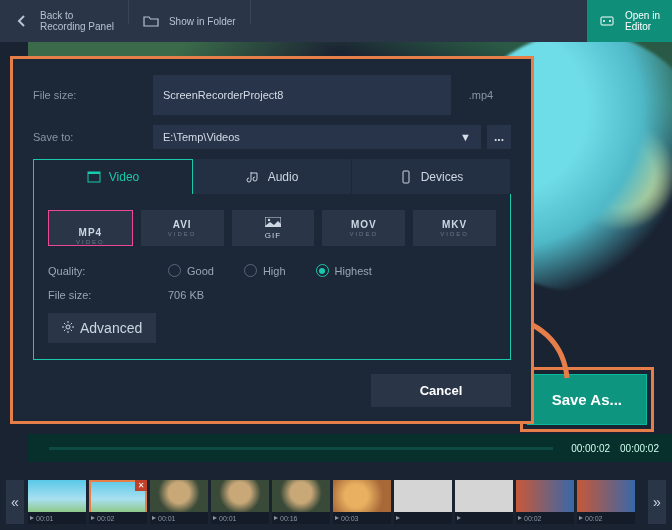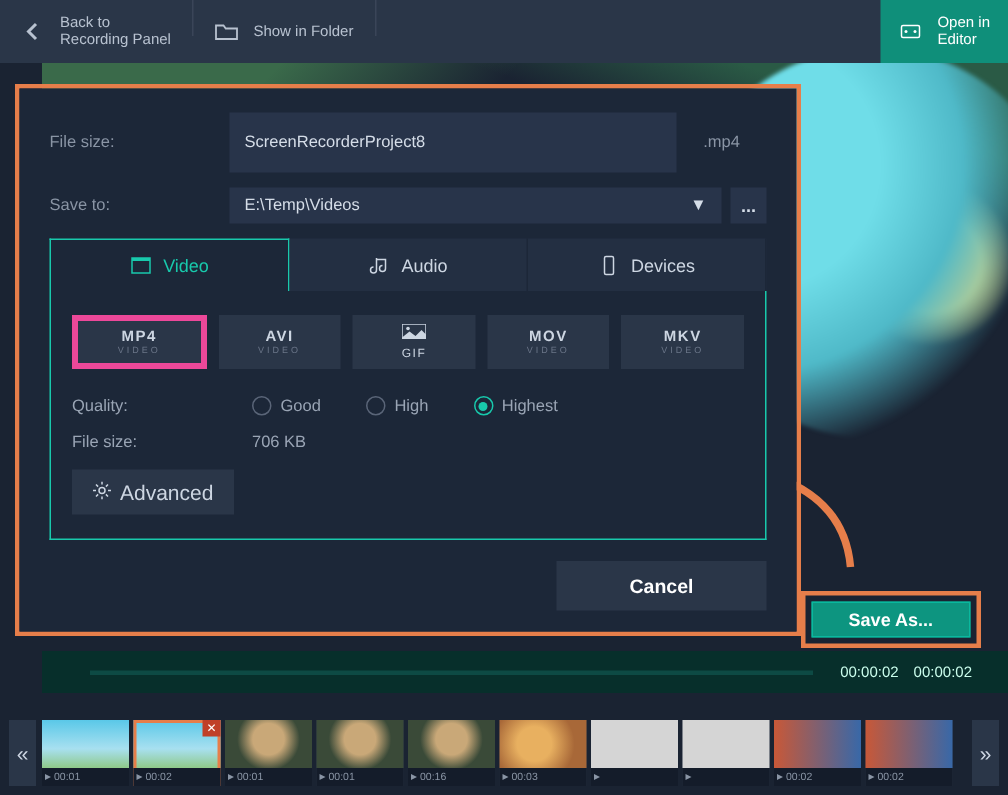--- a/index.html
+++ b/index.html
@@ -12,27 +12,27 @@
   .top-sep { width: 1px; height: 24px; background: #3a4558; }
   .top-spacer { flex: 1; }
   .top-btn.green { background: #0f8f7a; color: #fff; padding: 0 12px; }
   
   
   .backdrop { position: absolute; top: 42px; left: 28px; right: 0; bottom: 68px; overflow: hidden; }
   .bird { position:absolute; right:-40px; top:-10px; width:260px; height:260px; background: radial-gradient(circle at 20% 30%, #6fdde8 0 30%, #4fb9c8 50%, transparent 70%), radial-gradient(circle at 65% 55%, #f0d878 0 15%, transparent 25%); border-radius: 50%; filter: blur(1.5px); }
   .leaves { position:absolute; left:0; top:0; width:100%; height:100%; background: linear-gradient(135deg,#3a6a4a 0 15%, transparent 30%), linear-gradient(200deg,#2a5a45 0 10%, transparent 20%);}
   
   
-  .playerbar { position:absolute; bottom:68px; left:28px; right:0; height:28px; background:#072f2b; display:flex; align-items:center; justify-content:flex-end; padding:0 24px; gap:10px; font-size:10px; color:#7fa; }
+  .playerbar { position:absolute; bottom:68px; left:28px; right:0; height:28px; background:#072f2b; display:flex; align-items:center; justify-content:flex-end; padding:0 13px; gap:10px; font-size:10px; color:#7fa; }
   .playerbar .time { color:#cfe; }
   .playerbar .track { flex:1; height:3px; background:#0d4a44; margin:0 8px; }
 
   
   .save-as-wrap { position:absolute; right:18px; bottom:98px; padding:4px; border:3px solid #e67e4a; }
-  .save-as-btn { background:#0d9580; color:#fff; font-weight:bold; font-size:12px; padding:4px 24px; border:1px solid #0ab89e; cursor:pointer; }
+  .save-as-btn { background:#0d9580; color:#fff; font-weight:bold; font-size:15px; padding:16px 24px; border:1px solid #0ab89e; cursor:pointer; }
   
   
   .pointer-arrow { position:absolute; right:90px; bottom:140px; width:110px; height:90px; pointer-events:none; }
   
   
   .dialog-wrap { position:absolute; top:56px; left:10px; width:524px; border:3px solid #e67e4a; }
   .dialog { background:#1c2738; padding:16px 20px 14px; }
   .row { display:flex; align-items:center; margin-bottom:10px; font-size:11px; }
   .row .lbl { width:120px; color:#8a95a5; }
   .filename-input { flex:1; background:#28344a; border:none; color:#d5dde8; padding:6px 10px; font-size:11px; height:40px; }
@@ -41,21 +41,21 @@
   .browse-btn { width:24px; height:24px; background:#28344a; margin-left:6px; color:#d5dde8; display:flex;align-items:center;justify-content:center; font-weight:bold; cursor:pointer; font-size:12px;}
   
   .tabs { display:flex; margin-top:8px; }
   .tab { flex:1; text-align:center; padding:10px 0; background:#232f42; color:#cdd6e2; font-size:12px; display:flex;align-items:center;justify-content:center; gap:8px; cursor:pointer; border-right:1px solid #1c2738;}
   .tab.active { background:#1c2738; color:#18c9ac; border:1px solid #18c9ac; border-bottom:none; }
   .tab .tico { width:14px; height:14px; }
   
   .panel { border:1px solid #18c9ac; border-top:none; padding:16px 14px; }
   .formats { display:flex; gap:8px; margin-bottom:18px; }
   .fmt { flex:1; height:36px; background:#2a3648; display:flex;flex-direction:column;align-items:center;justify-content:center; color:#cdd6e2; font-size:10px; font-weight:bold; letter-spacing:1px; cursor:pointer; position:relative;}
-  .fmt.active { border:4px solid #ec4899; }
+  .fmt.active { border:1px solid #ec4899;justify-content:flex-end; }
   .fmt .sub { font-size:6px; letter-spacing:2px; color:#6a7588; font-weight:normal; margin-top:1px;}
   
   .qrow { display:flex; align-items:center; font-size:11px; margin-bottom:12px; }
   .qrow .lbl { width:120px; }
   .radio-group { display:flex; gap:30px; }
   .radio { display:flex; align-items:center; gap:6px; cursor:pointer; }
   .radio .dot { width:13px; height:13px; border:1.5px solid #5a6578; border-radius:50%; display:flex;align-items:center;justify-content:center;}
   .radio.sel .dot { border-color:#18c9ac; }
   .radio.sel .dot::after { content:""; width:6px; height:6px; background:#18c9ac; border-radius:50%; }
   

